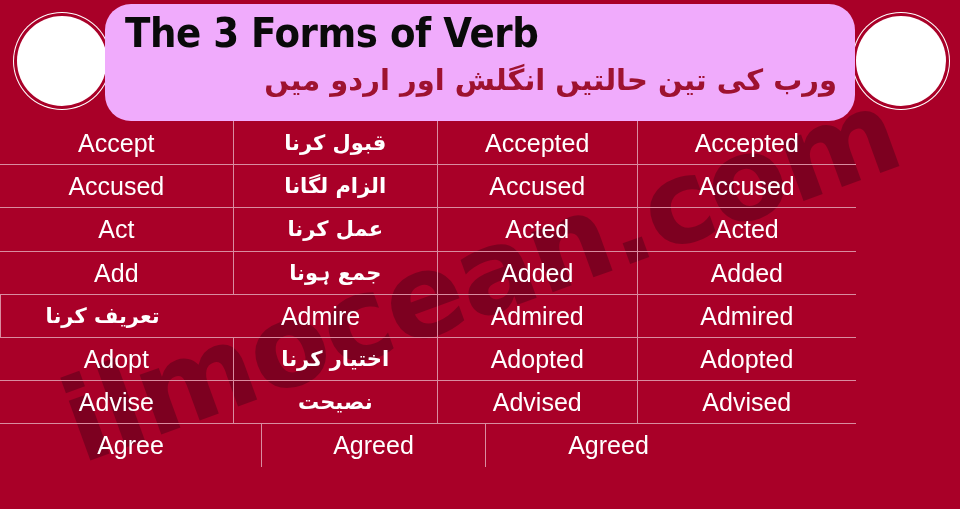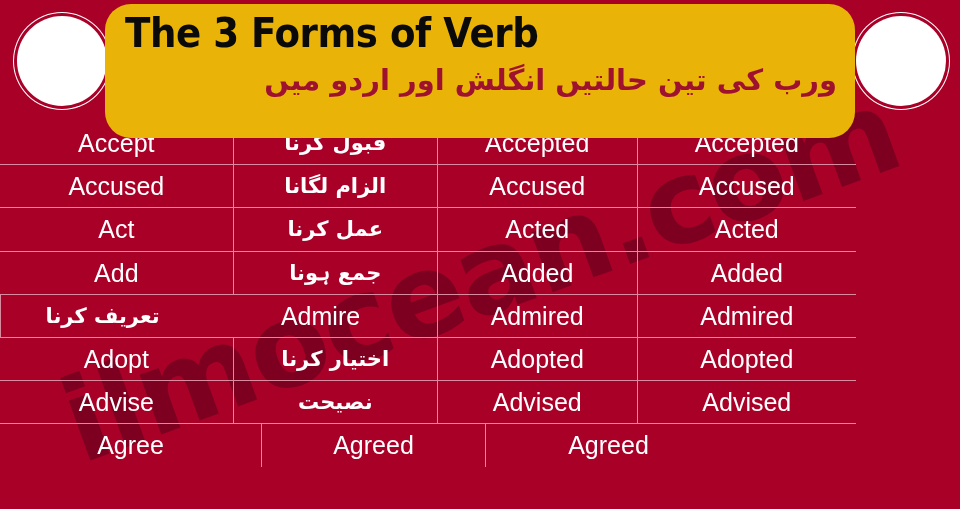--- a/index.html
+++ b/index.html
@@ -13,22 +13,22 @@
 
   
   .header{position:absolute;left:0;top:0;width:960px;height:121px;z-index:4;}
   .hdr-circle{
     position:absolute;top:16px;width:90px;height:90px;border-radius:50%;
     background:#ffffff;box-shadow:0 0 0 3px #a90028, 0 0 0 4px #ffffff;
   }
   .hdr-circle.left{left:17px;}
   .hdr-circle.right{left:856px;}
   .hdr-card{
-    position:absolute;left:105px;top:4px;width:750px;height:134px;
-    background:#eab308;border-radius:26px;
+    position:absolute;left:105px;top:4px;width:750px;height:117px;
+    background:#f0abfc;border-radius:26px;
     display:block;
   }
   .hdr-title{
     position:absolute;left:20px;top:2px;
     font-family:"DejaVu Sans","Liberation Sans",sans-serif;
     font-weight:bold;font-size:40px;line-height:54px;color:#0a0a0a;
     letter-spacing:-0.5px;
     transform:scaleX(0.93);transform-origin:left center;
     white-space:nowrap;
   }

